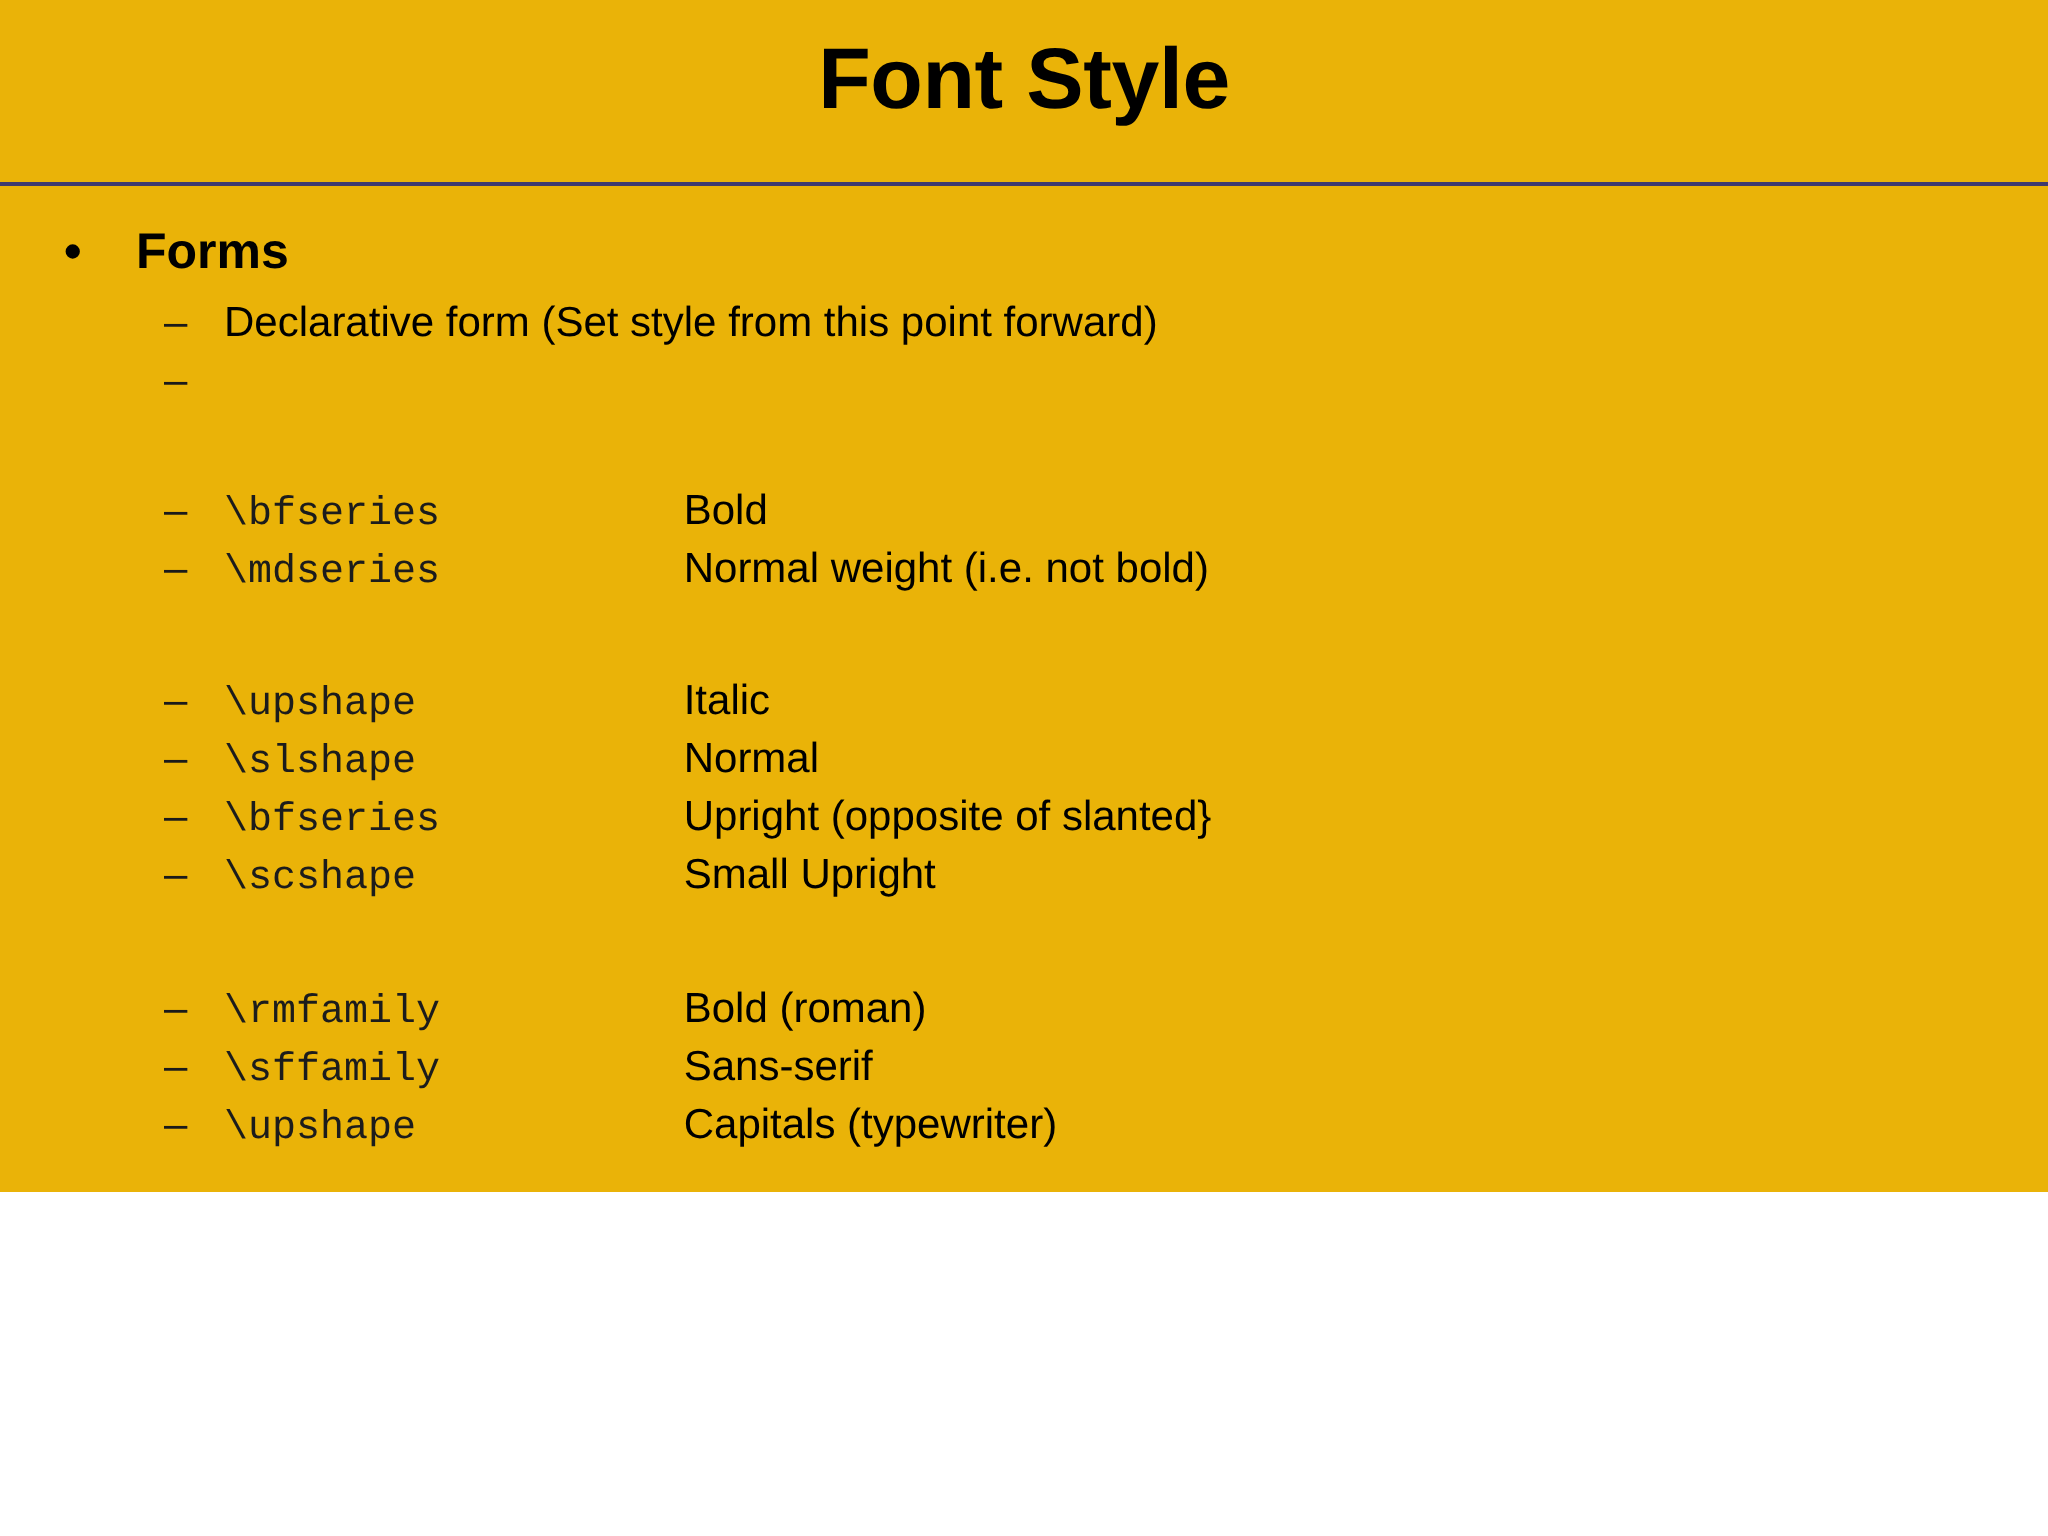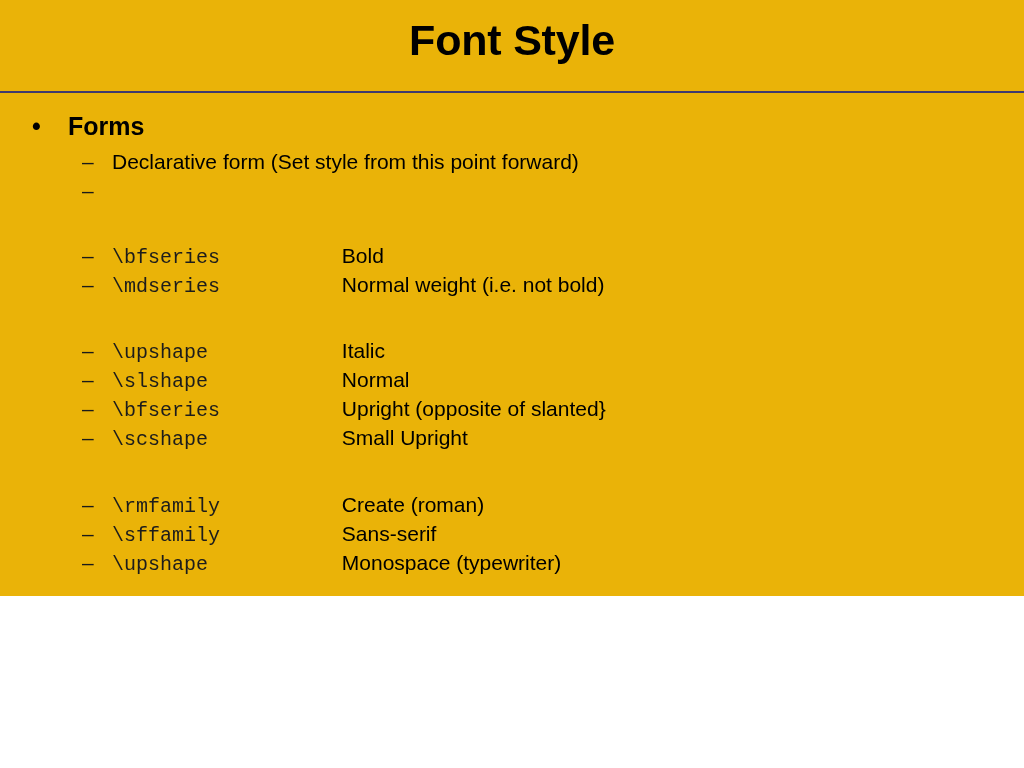--- a/index.html
+++ b/index.html
@@ -229,33 +229,33 @@
 
     </div>
 
     <div class="group-gap"></div>
 
     <div class="group">
 
       <div class="lvl2 cmd-row">
         <span class="dash">–</span>
         <span class="cmd">\rmfamily</span>
-        <span class="desc">Create (roman)</span>
+        <span class="desc">Bold (roman)</span>
       </div>
 
       <div class="lvl2 cmd-row">
         <span class="dash">–</span>
         <span class="cmd">\sffamily</span>
         <span class="desc">Sans-serif</span>
       </div>
 
       <div class="lvl2 cmd-row">
         <span class="dash">–</span>
         <span class="cmd">\upshape</span>
-        <span class="desc">Monospace (typewriter)</span>
+        <span class="desc">Capitals (typewriter)</span>
       </div>
 
     </div>
 
   </div>
 
   <div class="bottom-rule"></div>
 
 </div>
 

